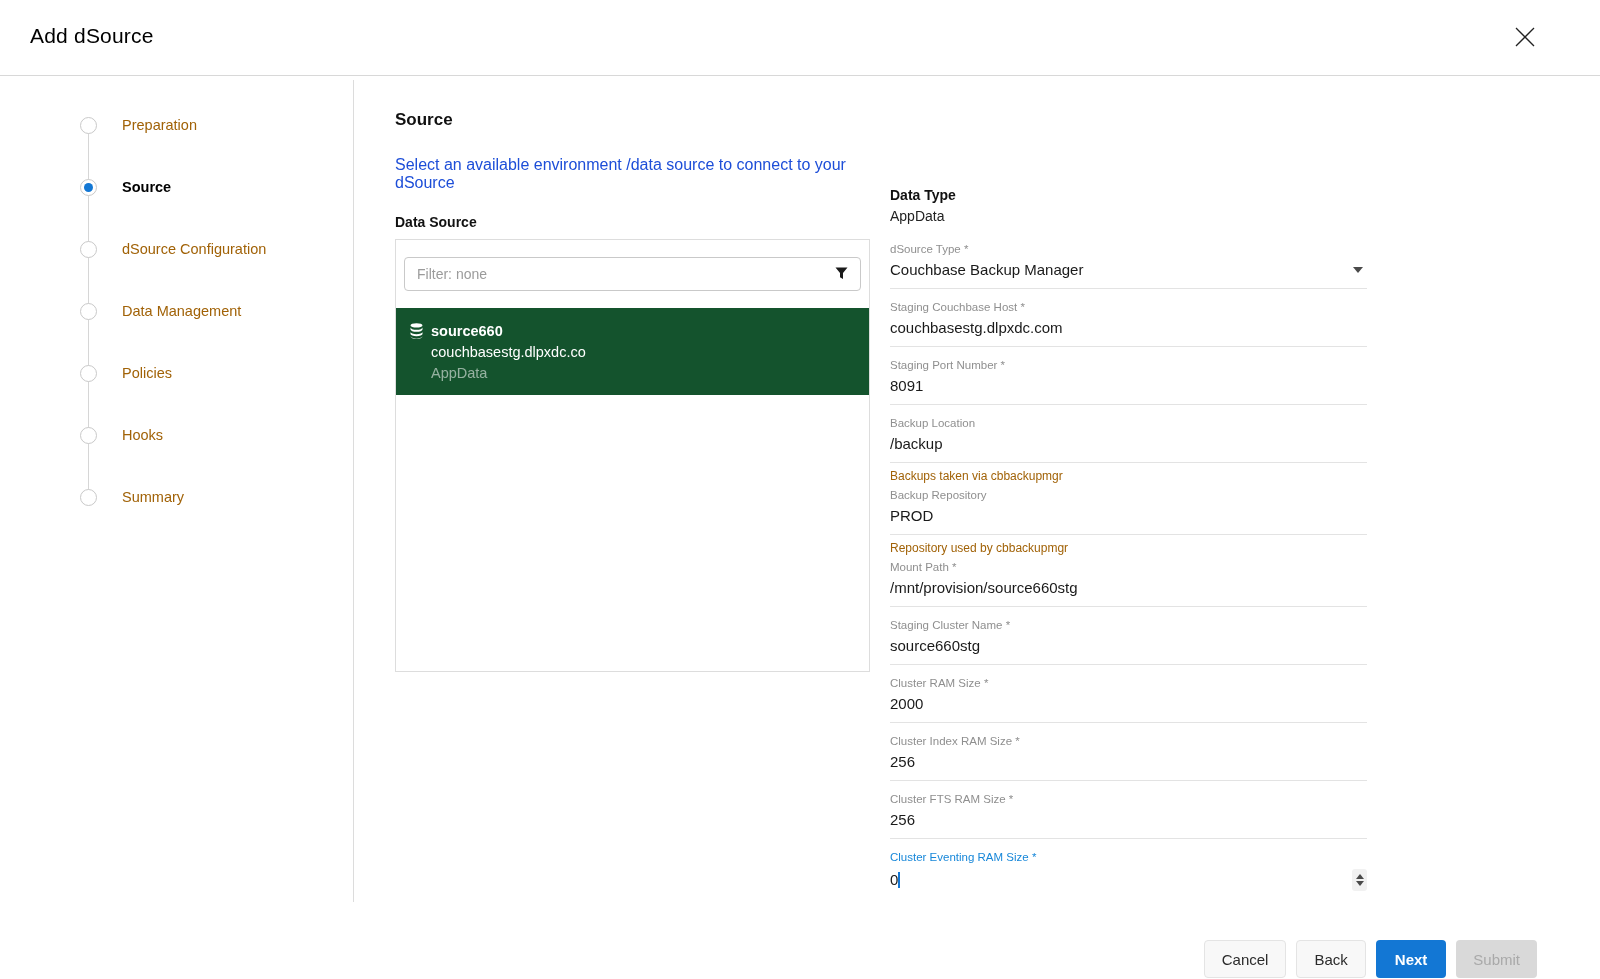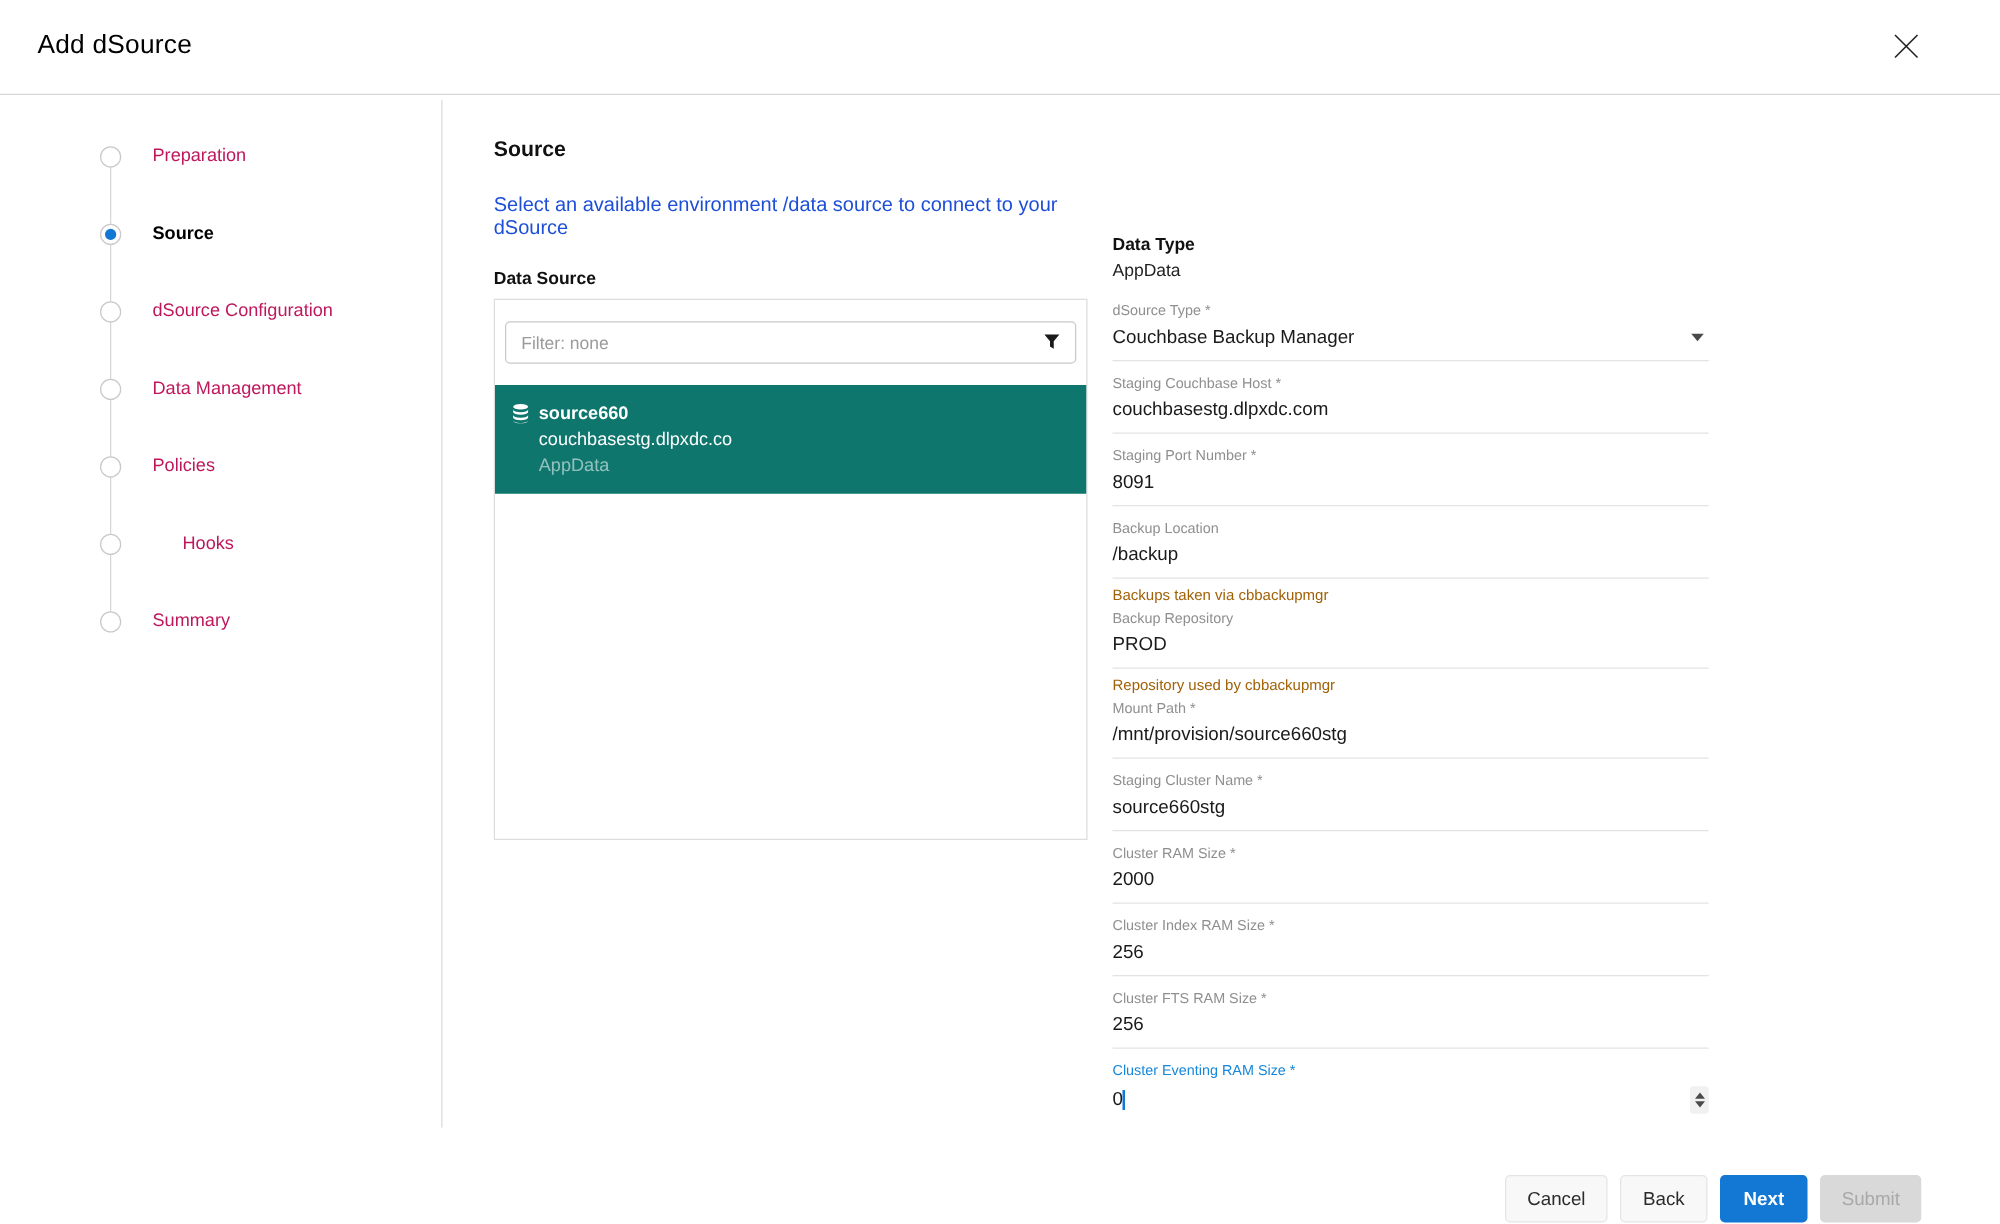--- a/index.html
+++ b/index.html
@@ -17,21 +17,21 @@
 
   
   .vdivider { position:absolute; left:353px; top:80px; width:1px; height:822px; background:#dcdcdc; }
 
   
   .stepper { position:absolute; left:80px; top:116px; width:265px; height:392px; }
   .stepper::before { content:""; position:absolute; left:8px; top:9px; width:1px; height:372px; background:#d6d6d6; }
   .step { position:absolute; left:0; height:18px; display:flex; align-items:center; cursor:pointer; }
   .step .dot { width:17px; height:17px; border-radius:50%; background:#fff; border:1px solid #c9c9c9; position:relative; z-index:1; flex:0 0 17px; }
   .step.active .dot::after { content:""; position:absolute; left:3px; top:3px; width:9px; height:9px; border-radius:50%; background:#1377d4; }
-  .step .lbl { margin-left:25px; font-size:14.5px; color:#be185d; white-space:nowrap; }
+  .step .lbl { margin-left:25px; font-size:14.5px; color:#a16207; white-space:nowrap; }
   .step.active .lbl { font-weight:700; color:#000; }
 
   
   .main { position:absolute; left:395px; top:110px; width:475px; }
   .main h2 { margin:0; font-size:17px; font-weight:700; color:#111; }
   .subtitle { margin:26px 0 0; font-size:16px; color:#1d4ed8; }
   .ds-label { margin-top:22px; font-size:14px; font-weight:700; color:#111; }
   .ds-panel { margin-top:9px; height:433px; border:1px solid #ddd; background:#fff; }
   .filter-wrap { position:relative; margin:17px 8px 0; }
   .filter { width:100%; height:34px; border:1px solid #c9c9c9; border-radius:4px; padding:0 36px 0 12px; font-size:14px; color:#333; font-family:inherit; outline:none; }
@@ -102,21 +102,21 @@
         <span class="lbl">dSource Configuration</span>
       </div>
       <div class="step" style="top: 186px;">
         <span class="dot"></span>
         <span class="lbl">Data Management</span>
       </div>
       <div class="step" style="top: 248px;">
         <span class="dot"></span>
         <span class="lbl">Policies</span>
       </div>
-      <div class="step" style="top: 310px; gap: 24px;">
+      <div class="step" style="top: 310px;">
         <span class="dot"></span>
         <span class="lbl">Hooks</span>
       </div>
       <div class="step" style="top: 372px;">
         <span class="dot"></span>
         <span class="lbl">Summary</span>
       </div>
     </nav>
 
   <section class="main">
@@ -125,21 +125,21 @@
     <div class="ds-label">Data Source</div>
 
     <div class="ds-panel">
       <div class="filter-wrap">
         <input class="filter" type="text" placeholder="Filter: none" style="">
         <svg class="funnel" width="13" height="13" viewBox="0 0 13 13">
           <path d="M0.5 0.5 H12.5 L8 6 V12 L5 10.2 V6 Z" fill="#1a1a1a"></path>
         </svg>
       </div>
 
-      <div class="src-item" style="background: #0f766e;">
+      <div class="src-item" style="background: #14532d;">
         <svg class="src-icon" width="13" height="16" viewBox="0 0 13 16">
           <ellipse cx="6.5" cy="2.4" rx="6" ry="2.2" fill="#fff"></ellipse>
           <path d="M0.5 4.6 A6 2.2 0 0 0 12.5 4.6 V6.6 A6 2.2 0 0 1 0.5 6.6 Z" fill="#fff"></path>
           <path d="M0.5 9 A6 2.2 0 0 0 12.5 9 V11 A6 2.2 0 0 1 0.5 11 Z" fill="#fff"></path>
           <path d="M0.5 13.3 A6 2.2 0 0 0 12.5 13.3 V13.6 A6 2.2 0 0 1 0.5 13.6 Z" fill="#fff"></path>
         </svg>
         <div class="src-texts">
           <div class="src-name">source660</div>
           <div class="src-host">couchbasestg.dlpxdc.co</div>
           <div class="src-type">AppData</div>

